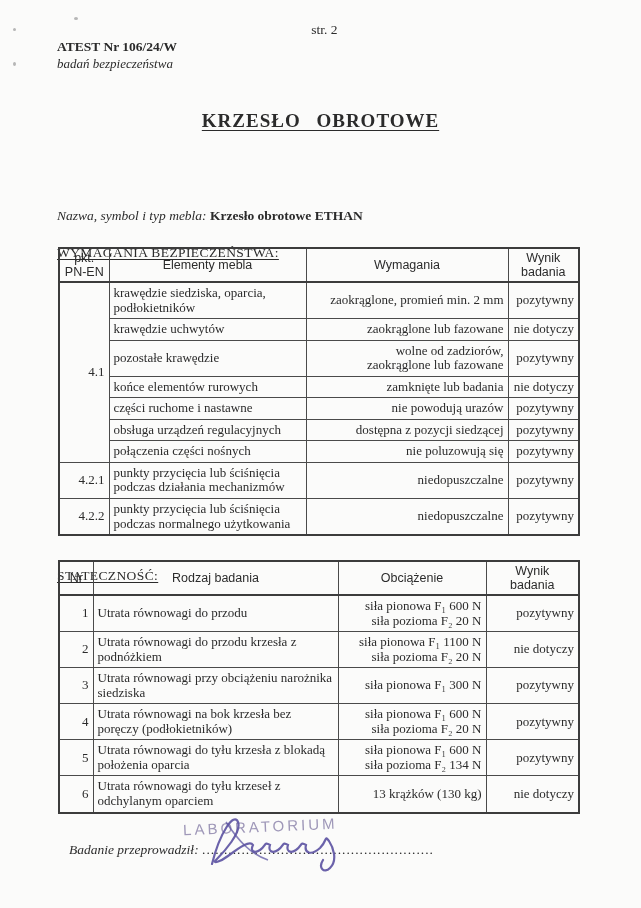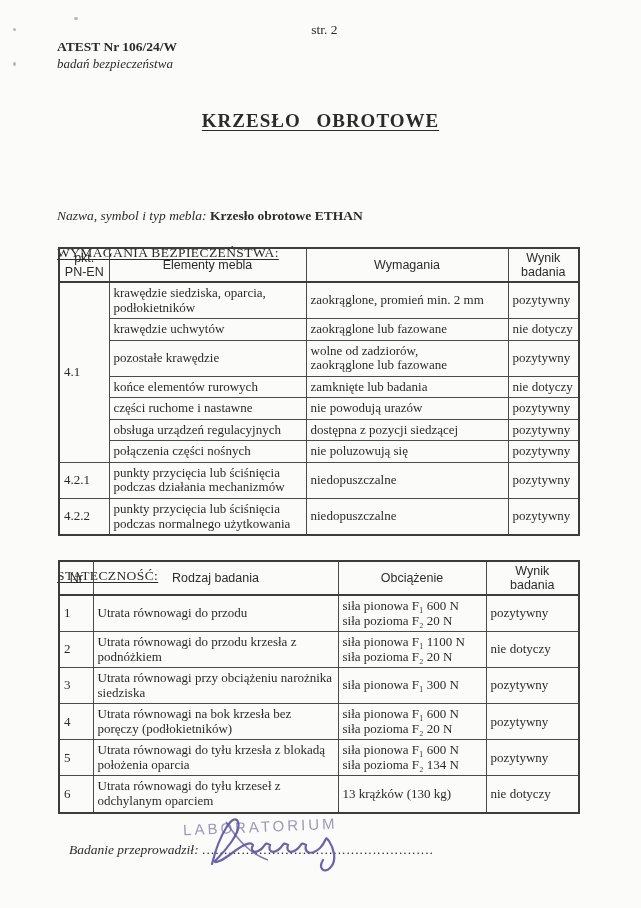--- a/index.html
+++ b/index.html
@@ -46,21 +46,21 @@
     vertical-align:middle;
     font-weight:normal;
   }
   table.doc{border:2px solid #3c3c3c;}
   table.doc thead th{
     font-family:"Liberation Sans","DejaVu Sans",sans-serif;
     font-size:12.5px;text-align:center;
     border-bottom:2px solid #3c3c3c;
     padding:2px 2px;
   }
-  td.c{text-align:left;}
+  td.c{text-align:right;}
   td.l{text-align:left;padding-left:6px;}
 
   .footer-area{position:absolute;left:0;top:800px;width:641px;height:108px;}
   .stamp{
     position:absolute;left:183px;top:18px;
     font-family:"Liberation Sans","DejaVu Sans",sans-serif;
     font-size:15px;letter-spacing:3px;
     color:#938bb0;opacity:.88;
     transform:rotate(-2.5deg);
   }

